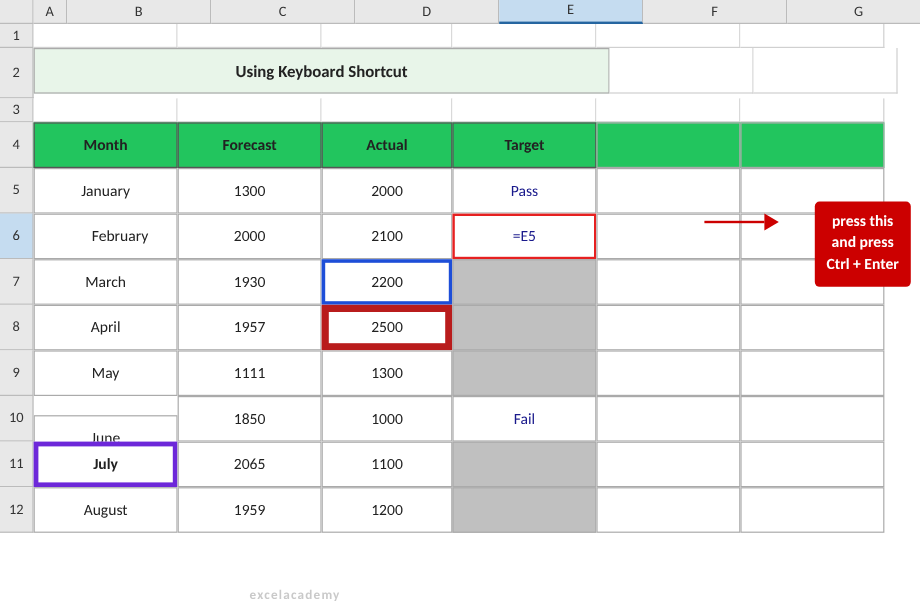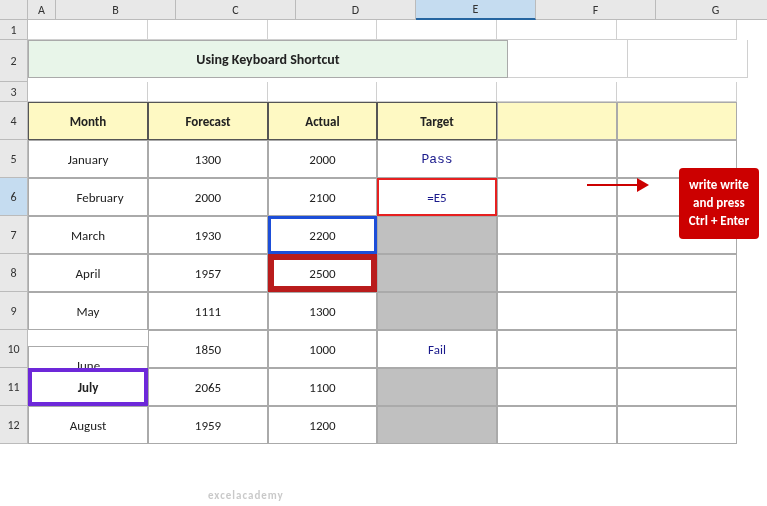--- a/index.html
+++ b/index.html
@@ -134,34 +134,33 @@
       font-size: 14px;
       justify-content: center;
     }
 
     
     .row-3 .cell { background: #fff; }
 
     
     .row-4 .cell {
       font-weight: bold;
-      background: #fef9c3;
+      background: #22c55e;
       border: 1px solid #555;
     }
 
     
     .table-row .cell {
       border: 1px solid #aaa;
     }
 
     
     .cell-e5 {
       color: #1a1a8c;
       font-size: 13px;
-      font-family: Liberation Mono, monospace;
     }
 
     
     .cell-e6 {
       border: 2px solid #e62020 !important;
       background: #fff;
     }
 
     .formula-text {
       color: #1a1a8c;
@@ -355,21 +354,21 @@
           <div class="cell cell-g"></div>
         </div>
 
         <div style="position:absolute; right:8px; top:148px; display:flex; align-items:flex-start; pointer-events:none;">
 
           <div style="display:flex; align-items:center; margin-top:10px; margin-right:0;">
             <div style="width:50px; height:2px; background:#cc0000;"></div>
             <div style="width:0; height:0; border-top:7px solid transparent; border-bottom:7px solid transparent; border-right:12px solid #cc0000; margin-left:0; transform: rotate(180deg);"></div>
           </div>
           <div class="annotation-box">
-            <span>write write</span><br>
+            <span>press this</span><br>
             <span>and press</span><br>
             <span>Ctrl + Enter</span>
           </div>
         </div>
 
         <div style="position:absolute; bottom:4px; left:180px; opacity:0.35; font-size:11px; color:#666; font-weight:bold; letter-spacing:1px;">
           excelacademy
         </div>
 
       </div>

